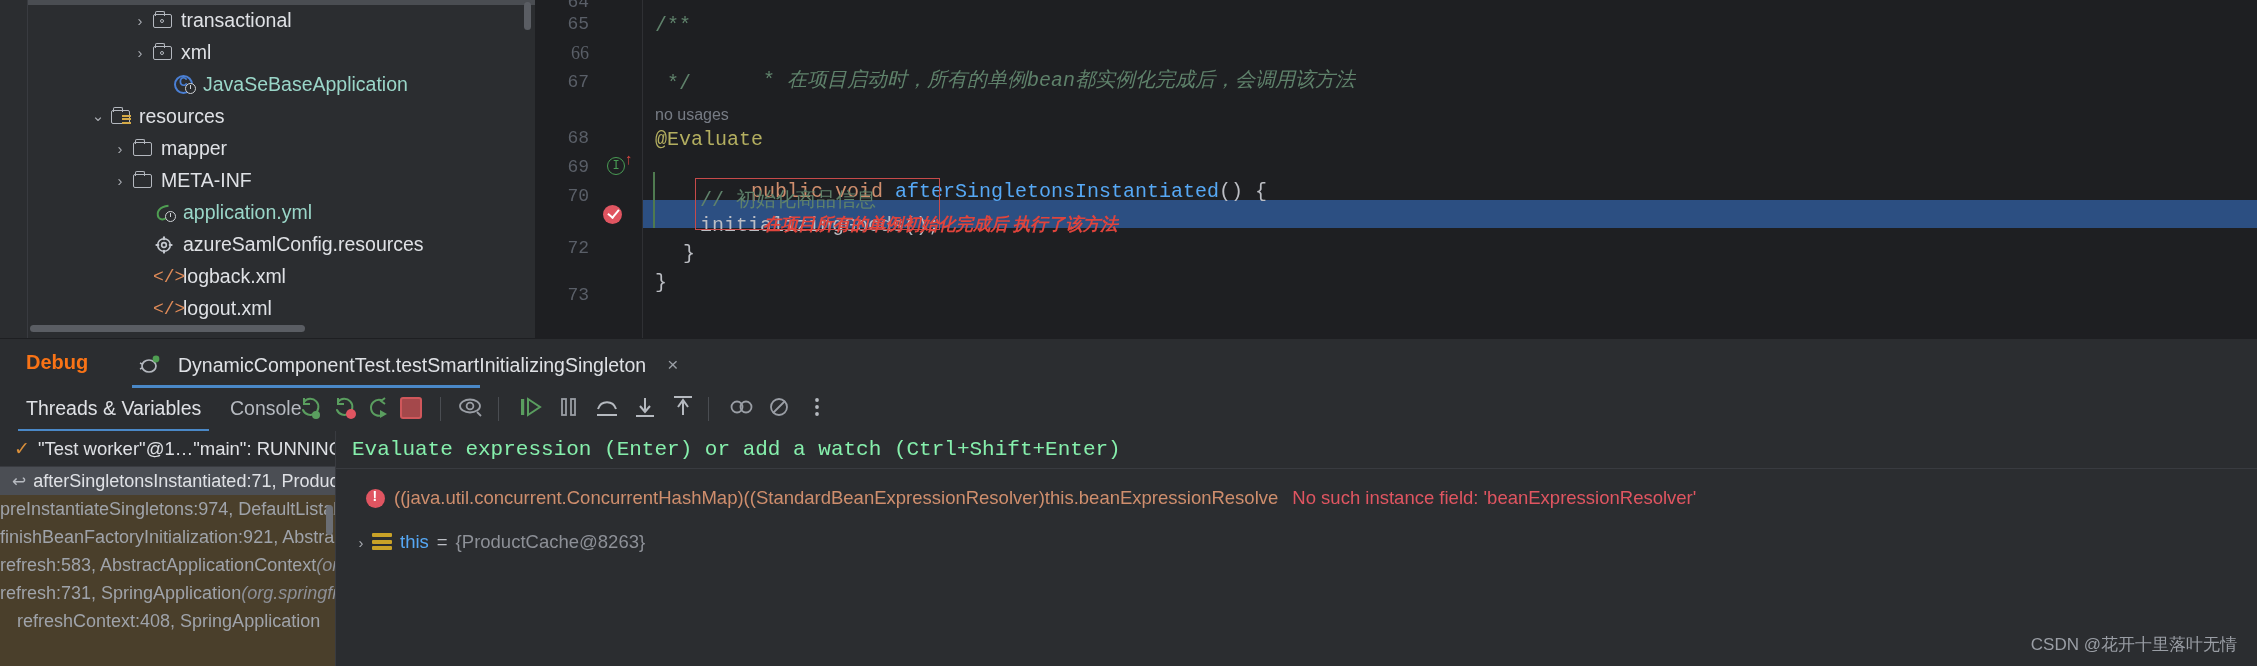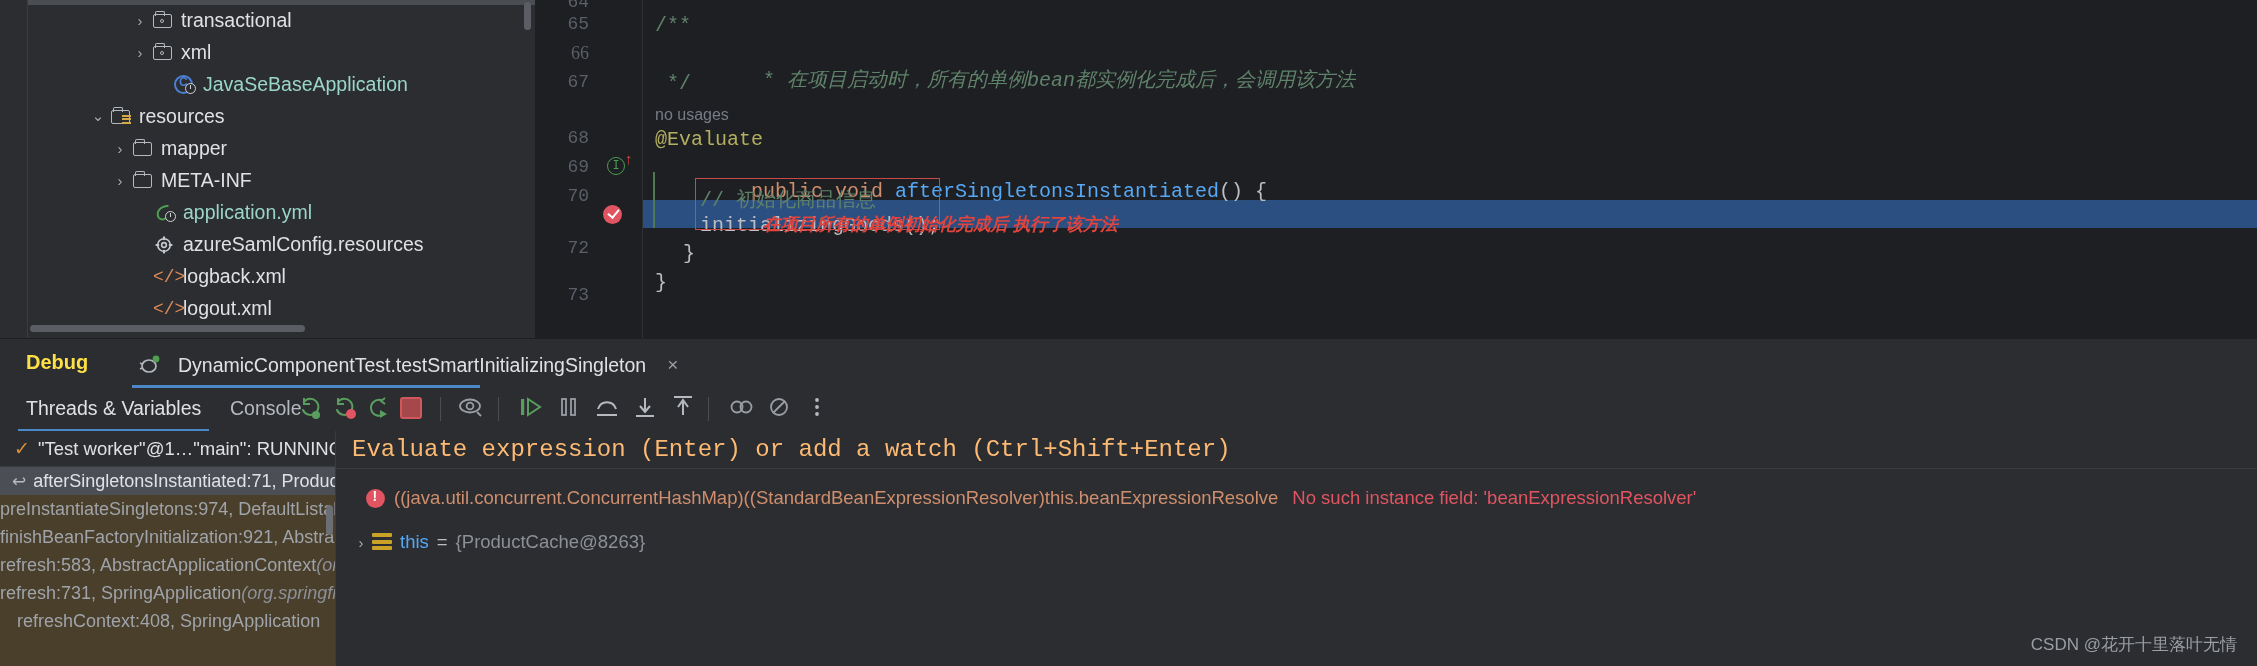--- a/index.html
+++ b/index.html
@@ -100,21 +100,21 @@
      font-style:italic; white-space:nowrap;}
   .impl-mark{position:absolute; font-size:17px; color:#499c54;
      font-family:"Liberation Mono", monospace;}
   .impl-arrow{position:absolute; color:#d2453f; font-size:15px;}
   .code-fold-bar{position:absolute; left:118px; width:2px; background:#4f7a50;}
 
   
   .debug-panel{position:absolute; left:0; top:338px; width:2257px; height:328px;
      background:#2b2d30; border-top:1px solid #1e1f22;}
   .dbg-header{position:absolute; left:0; top:0; width:2257px; height:48px;}
-  .dbg-title{position:absolute; left:26px; top:12px; font-size:20px; color:#fde047; font-weight:700;}
+  .dbg-title{position:absolute; left:26px; top:12px; font-size:20px; color:#f97316; font-weight:700;}
   .dbg-tab{position:absolute; left:138px; top:8px; height:36px; display:flex; align-items:center;
      font-size:19.5px; color:#dfe1e5; white-space:nowrap;gap:7px;}
   .dbg-tab-underline{position:absolute; left:132px; top:46px; width:348px; height:3px; background:#4a88c7;}
   .bug-ico{display:inline-block; width:26px; height:20px; position:relative; margin-right:7px;}
   .tab-close{margin-left:14px; color:#9a9ea5; font-size:19px;}
 
   .dbg-toolbar{position:absolute; left:0; top:48px; width:1831px; height:44px;}
   .dbg-subtab{position:absolute; top:10px; font-size:19.5px; color:#dfe1e5; white-space:nowrap;}
   .dbg-subtab.active-underline:after{content:""; position:absolute; left:-8px; bottom:-12px;
      width:calc(100% + 16px); height:3px; background:#4a88c7;}
@@ -132,21 +132,21 @@
   .frame-row.sel{background:#4b4e54; color:#dfe1e5;}
   .frame-it{font-style:italic; color:#8d9097;}
   .frames-scroll{position:absolute; right:2px; top:38px; width:7px; height:30px;
      background:#6b6e74; border-radius:4px;}
   .left-edge{position:absolute; left:0; top:92px; width:18px; height:236px; background:#2b2d30;}
   .edge-dot{position:absolute; left:2px; width:9px;height:9px;border-radius:50%;}
 
   .eval-col{position:absolute; left:335px; top:92px; right:0; height:236px; background:#2b2d30;
      border-left:1px solid #393b40;}
   .eval-input{position:absolute; left:0; top:0; right:0; height:38px; display:flex;
-     align-items:center; padding-left:16px; font-size:24px; color:#fdba74;
+     align-items:center; padding-left:16px; font-size:21px; color:#86efac;
      font-family:"Liberation Mono", monospace; border-bottom:1px solid #393b40;}
   .var-row{position:absolute; left:0; right:0; height:30px; display:flex; align-items:center;
      font-size:18.5px; white-space:nowrap;}
   .err-ico{display:inline-block; width:19px;height:19px;border-radius:50%;
      background:#e05561; position:relative; margin-right:9px;}
   .err-ico:after{content:"!"; position:absolute; left:6.5px; top:-1px; color:#fff;
      font-size:14px; font-weight:700;}
   .err-expr{color:#cf8e6d;}
   .err-msg{color:#e05561; margin-left:14px;}
   .expander{display:inline-block; width:22px; color:#a9acb2; font-size:15px; text-align:center;}

